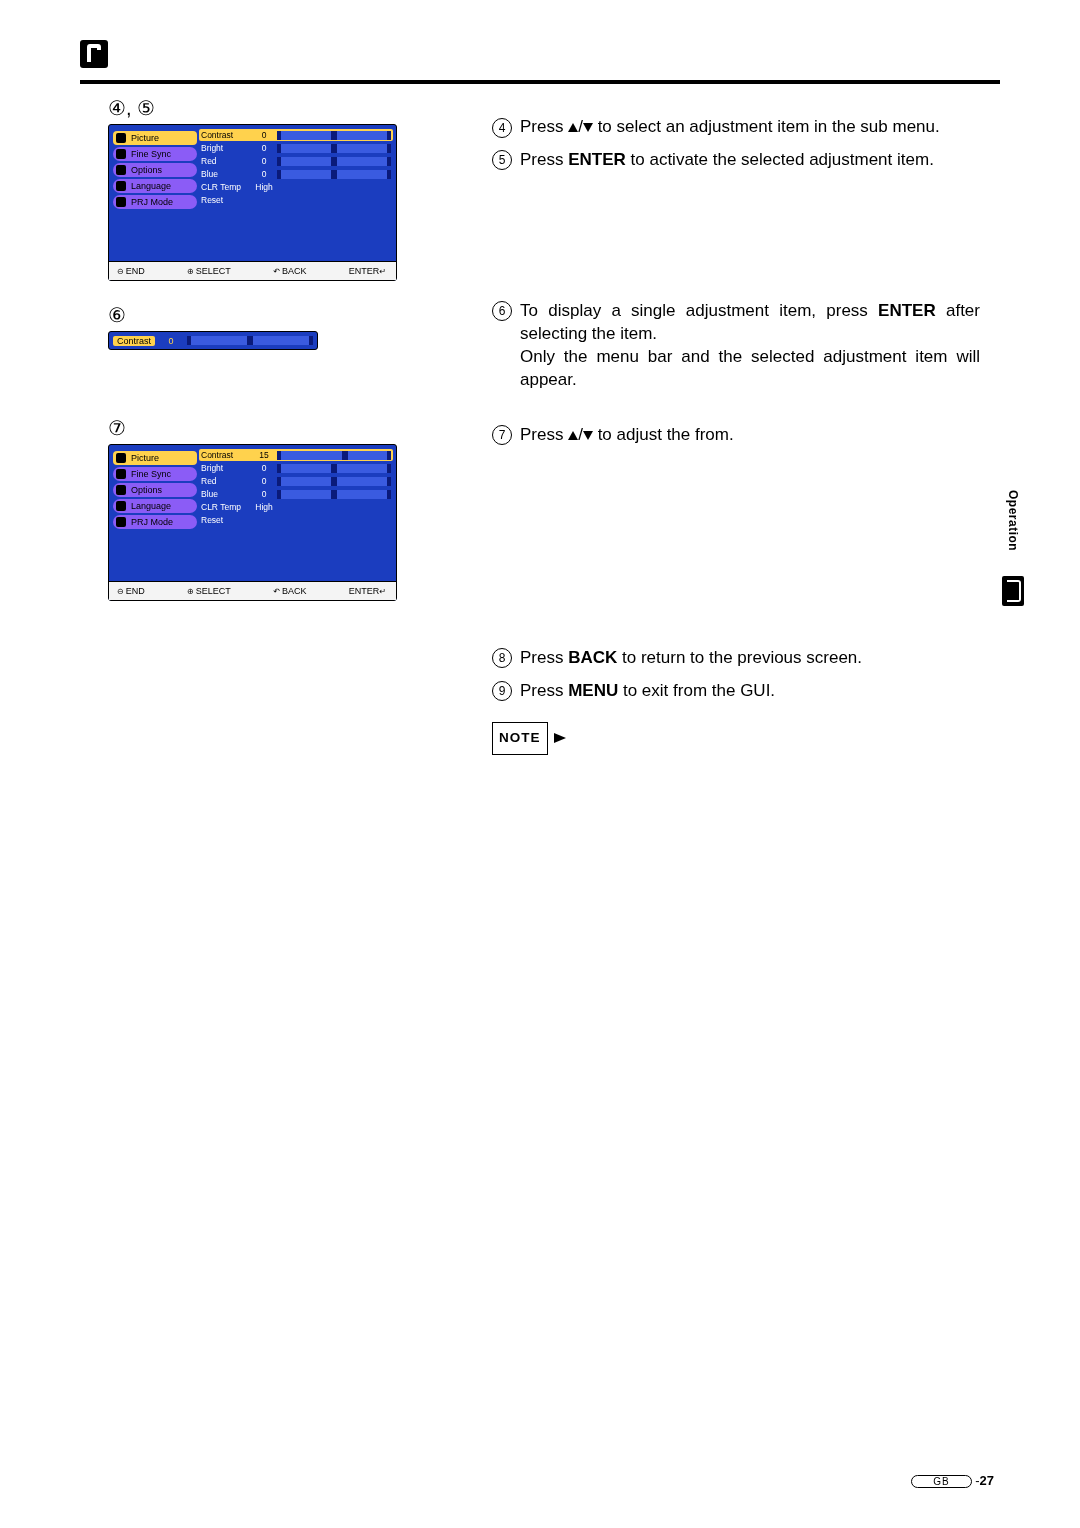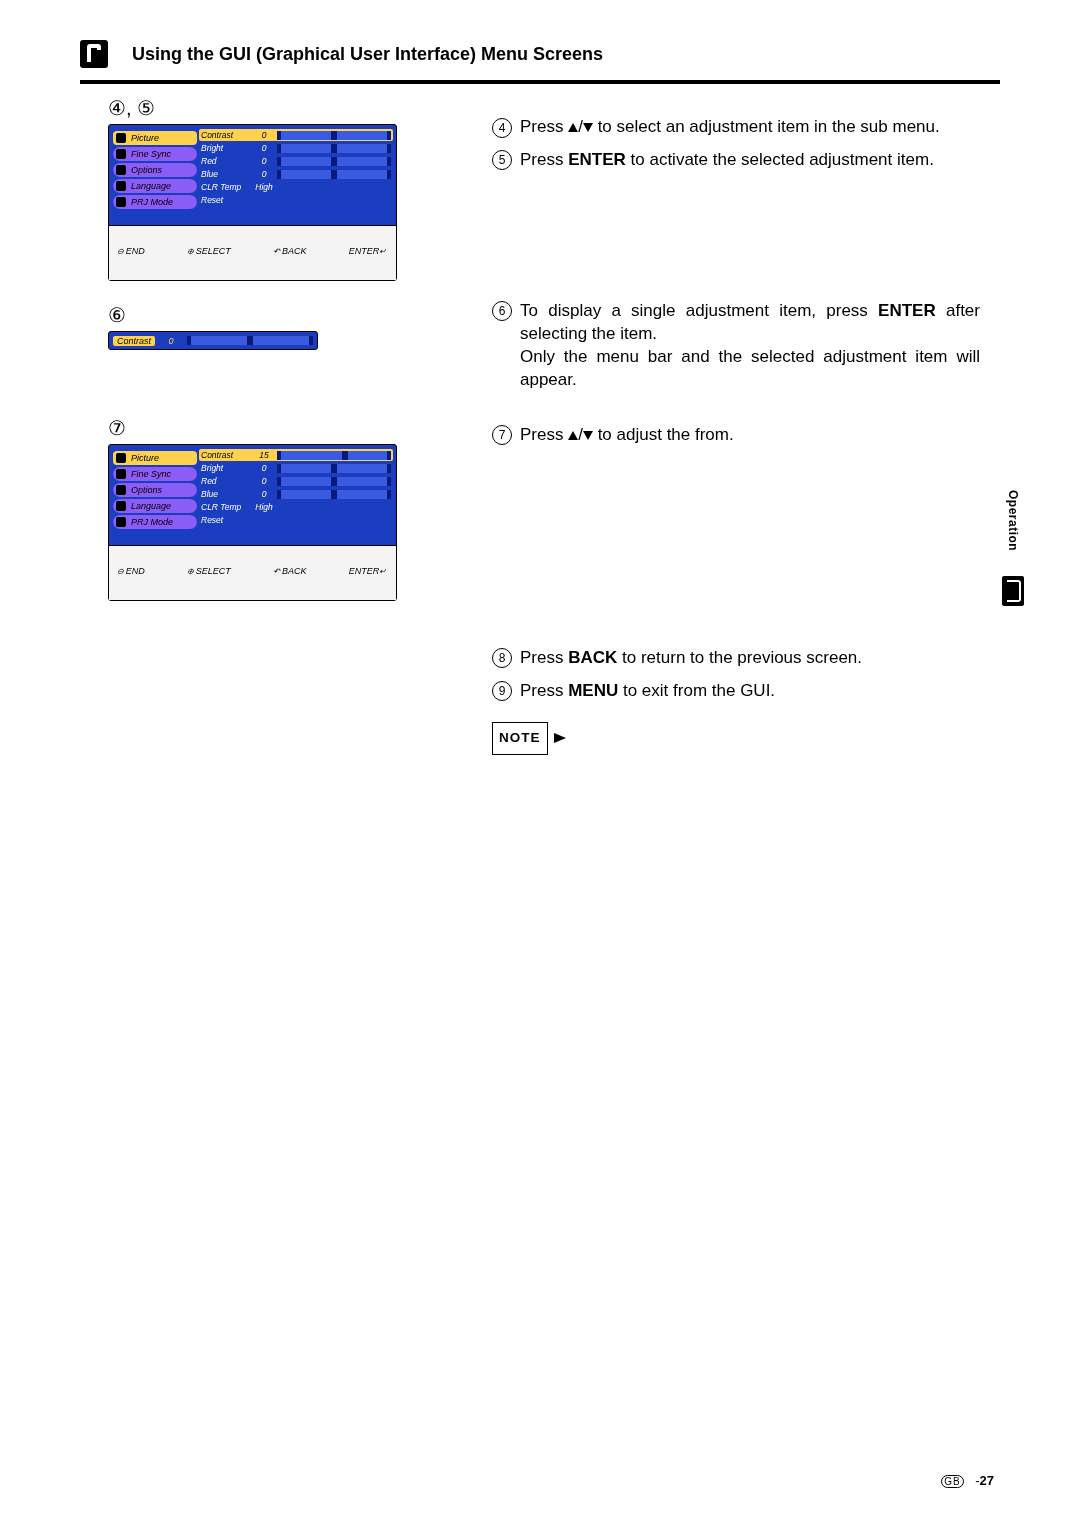--- a/index.html
+++ b/index.html
@@ -53,21 +53,20 @@
   .circ { display:inline-block; width:18px; height:18px; border:1px solid #000; border-radius:50%; text-align:center; line-height:18px; font-size:12px; vertical-align:middle;}
   
   .osd {
     background: #1b3dbf;
     border: 1px solid #000;
     border-radius: 3px;
     width: 287px;
     position: relative;
     font-size: 9px;
     color: #fff;
-    font-style: italic;
   }
   .osd-tall { height: 155px; }
   .osd-short { height: 15px; width: 200px; padding:1px 4px; display:flex; align-items:center;}
   .menu-stack {
     position: absolute;
     left: 4px; top: 6px;
     width: 84px;
     display: flex; flex-direction: column; gap:2px;
   }
   .menu-pill {
@@ -103,22 +102,22 @@
   }
   .sub-bar::after{
     content:''; position:absolute; left:50%; top:0; width:6px; height:9px; background:#0a1a7a;
     transform: translateX(-3px);
   }
   .sub-bar.shift::after{ left:60%; }
   .sub-row.sel { background:#ffd24d; color:#000; border-radius:2px; padding:0 2px; margin-left:-2px; margin-right:-2px;}
   .osd-footer {
     position:absolute; bottom:0; left:0; right:0;
     background:#f4f4f4; color:#000;
-    display:flex; align-items:flex-start; justify-content:space-between;
-    padding:20px 8px; font-size:9px; height:14px;
+    display:flex; align-items:center; justify-content:space-between;
+    padding:2px 8px; font-size:9px; height:14px;
     border-top:1px solid #000;
   }
   .of-item .mini{ font-size:8px; margin-right:2px;}
   
   .right-col {
     position: absolute;
     left: 492px;
     top: 116px;
     right: 100px;
     font-size: 17px;
@@ -146,34 +145,33 @@
     width:22px; height:30px; background:#000; border-radius:2px;
   }
   .side-badge::after{
     content:''; position:absolute; right:3px; top:4px; width:12px; height:18px; border:2px solid #fff; border-left:none; border-radius:0 3px 3px 0;
   }
   
   .page-no {
     position:absolute; right:86px; bottom:40px; font-size:13px;
   }
   .gb {
-    display:inline-block; border:1px solid #000; border-radius:9px; padding:0 2px; font-size:10px; vertical-align:middle;
-    margin-right:8px; letter-spacing:1px;
+    display:inline-block; border:1px solid #000; border-radius:9px; padding:0 21px; font-size:10px; vertical-align:middle;
+    margin-right:0; letter-spacing:1px;
   }
 </style>
 </head>
 <body>
 
 <div class="top-bar">
   <div class="top-icon">
     <svg width="20" height="24" viewBox="0 0 20 24">
         <path d="M6 2 h8 a3 3 0 0 1 3 3 v3 h-4 v-2 h-6 v14 h-4 V5 a3 3 0 0 1 3 -3 z" fill="#fff"></path>
       </svg>
   </div>
-  <div class="page-title">Using the GUI (Graphical User Interface) Menu Screens</div>
 </div>
 <div class="thick-rule"></div>
 
 <div class="left-col">
   <div class="step-label">④, ⑤</div>
 
   <div class="osd osd-tall">
     <div class="menu-stack">
       <div class="menu-pill sel"><span class="mi-ico"></span><span>Picture</span></div>
       <div class="menu-pill"><span class="mi-ico"></span><span>Fine Sync</span></div>

